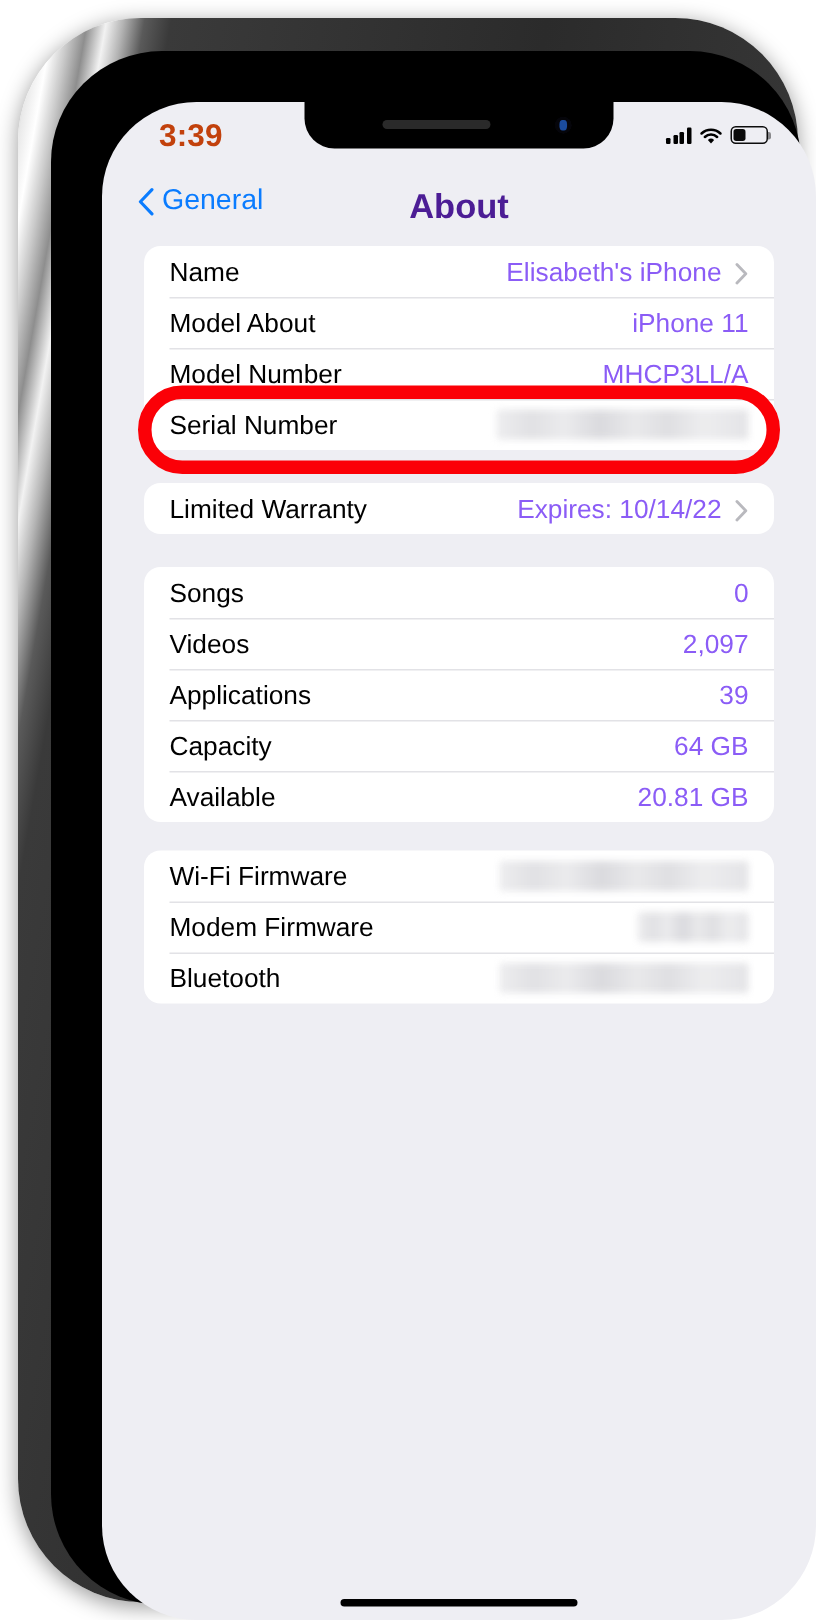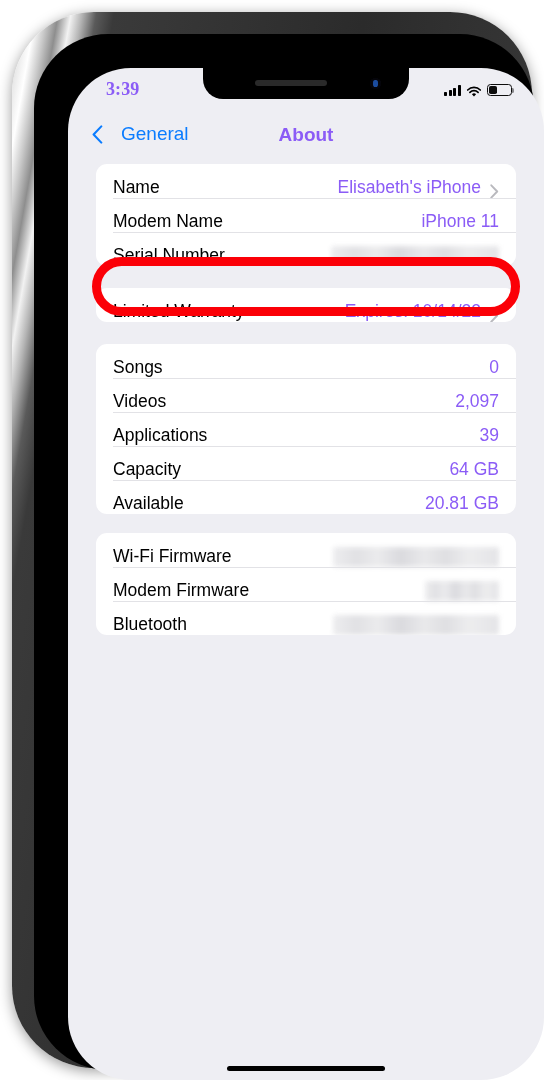--- a/index.html
+++ b/index.html
@@ -65,23 +65,22 @@
     background:#1b4c9e;
   }
 
   
   #status-bar{
     position:absolute; top:0; left:0; right:0; height:44px;
     z-index:30;
   }
   #status-time{
     position:absolute; left:38px; top:11px;
-    font-size:18px; font-weight:bold; color:#8b5cf6;
+    font-size:21px; font-weight:bold; color:#c2410c;
     letter-spacing:.1px;
-    font-family:Liberation Serif, serif;
   }
   #status-icons{
     position:absolute; right:32px; top:14px;
     display:flex; align-items:flex-end; gap:5px; height:14px;
   }
   .sig-bars{ display:flex; align-items:flex-end; gap:1.6px; height:11px; }
   .sig-bars i{ display:block; width:3px; background:#000; border-radius:.8px; }
   .sig-bars i:nth-child(1){ height:4px; }
   .sig-bars i:nth-child(2){ height:6px; }
   .sig-bars i:nth-child(3){ height:8.5px; }
@@ -101,46 +100,46 @@
     background:#000; border-radius:1.8px;
   }
 
   
   #nav-bar{
     position:absolute; top:44px; left:0; right:0; height:52px;
     z-index:25;
   }
   #back-button{
     position:absolute; left:24px; top:11px;
-    display:flex; align-items:center; gap:18px;
+    display:flex; align-items:center; gap:5px;
     color:#0a7cff; font-size:19px; cursor:pointer;text-align:center;
   }
   #back-chevron{ width:11px; height:19px; }
   #nav-title{
     position:absolute; left:0; right:0; top:12px;
-    text-align:center; font-size:19px; font-weight:bold; color:#8b5cf6;
+    text-align:center; font-size:23px; font-weight:bold; color:#4c1d95;
   }
 
   
   #content{
     position:absolute; top:96px; left:0; right:0; bottom:0;
     padding:0 28px;
   }
   .card{
     background:#fff;
     border-radius:11px;
     overflow:hidden;
   }
   .gap-sm{ height:19px; }
   .gap-lg{ height:22px; }
 
   .row{
     position:relative;
     height:34px;
-    display:flex; align-items:flex-end;
+    display:flex; align-items:center;
     padding:0 17px;
   }
   .row + .row::before{
     content:""; position:absolute; left:17px; right:0; top:0;
     height:1px; background:#e2e2e6;
   }
   .row-label{
     font-size:17.5px; color:#000; white-space:nowrap;
   }
   .row-value{
@@ -228,22 +227,26 @@
       <div id="content">
           <div class="card">
             <div class="row">
               <span class="row-label">Name</span>
               <span class="row-value">Elisabeth's iPhone</span>
               <span class="chev"><svg viewBox="0 0 9 15" width="9" height="15">
                   <path d="M1.3 1.3 7.2 7.5l-5.9 6.2" stroke="#b9b9be" stroke-width="1.9" fill="none" stroke-linecap="round" stroke-linejoin="round"></path>
                 </svg></span>
             </div>
             <div class="row">
-              <span class="row-label">Modem Name</span>
+              <span class="row-label">Model About</span>
               <span class="row-value">iPhone 11</span>
+            </div>
+            <div class="row">
+              <span class="row-label">Model Number</span>
+              <span class="row-value">MHCP3LL/A</span>
             </div>
             <div class="row">
               <span class="row-label">Serial Number</span>
               <span class="redacted" style="width: 168px;"></span>
             </div>
           </div>
           <div class="gap-lg"></div>
           <div class="card">
             <div class="row">
               <span class="row-label">Limited Warranty</span>

